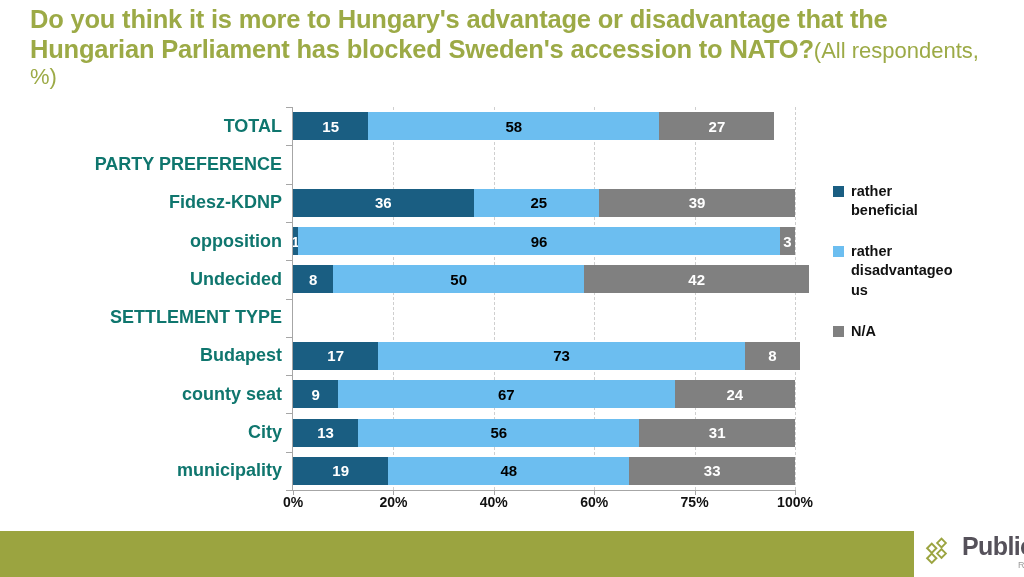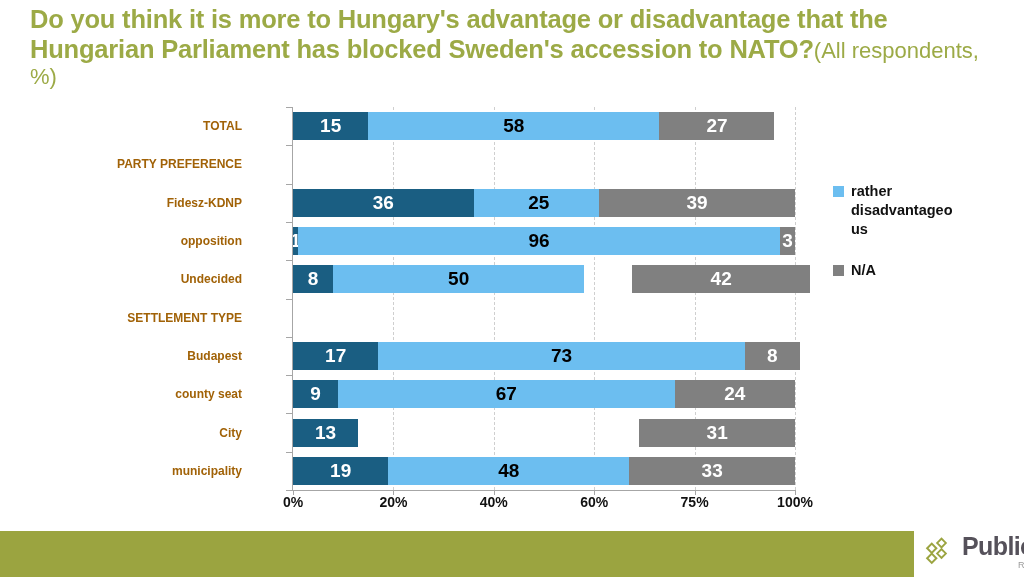--- a/index.html
+++ b/index.html
@@ -47,37 +47,37 @@
     width: 0; height: 383px; border-left: 1px dashed #cfcfcf;
   }
 
   
   .rows { position: absolute; left: 0; top: 107px; width: 1024px; height: 383px; }
   .row {
     position: absolute; left: 0; width: 1024px;
     height: 38.3px;
   }
   .row-label {
-    position: absolute; right: 782px; 
+    position: absolute; right: 742px; 
     top: 0; height: 38.3px;
     display: flex; align-items: center; justify-content: flex-end;
-    font-size: 12px; font-weight: bold; color: #a16207;
+    font-size: 18px; font-weight: bold; color: #0f766e;
     white-space: nowrap;
   }
   .tick-mark {
     position: absolute; left: 286px; width: 6px; height: 1px; background: #a6a6a6;
   }
   .bars {
     position: absolute; left: 293px; top: 5px;
     height: 28px; width: 502px;
   }
   .seg {
     position: absolute; top: 0; height: 28px;
     display: flex; align-items: center; justify-content: center;
-    font-size: 19px; font-weight: bold;
+    font-size: 15px; font-weight: bold;
     overflow: hidden;
   }
   .seg.s0 { background: #1A5E82; color: #ffffff; }
   .seg.s1 { background: #6CBEF0; color: #000000; }
   .seg.s2 { background: #808080; color: #ffffff; }
 
   
   .xaxis { position: absolute; left: 0; top: 494px; width: 1024px; height: 24px; }
   .xtick {
     position: absolute; top: 0;
@@ -174,21 +174,21 @@
             <div class="seg s1" style="left: 5.02px; width: 481.92px;">96</div>
             <div class="seg s2" style="left: 486.94px; width: 15.06px;">3</div>
           </div>
         </div>
         <div class="row" style="top: 153.2px; height: 38.3px;">
           <div class="row-label" style="height: 38.3px;">Undecided</div>
           <div class="tick-mark" style="top: 0px;"></div>
           <div class="bars" style="top: 5.15px;">
             <div class="seg s0" style="left: 0px; width: 40.16px;">8</div>
             <div class="seg s1" style="left: 40.16px; width: 251px;">50</div>
-            <div class="seg s2" style="left: 291.16px; width: 178px; margin-left: 48px;">42</div>
+            <div class="seg s2" style="left: 291.16px; width: 225px;">42</div>
           </div>
         </div>
         <div class="row" style="top: 191.5px; height: 38.3px;">
           <div class="row-label" style="height: 38.3px;">SETTLEMENT TYPE</div>
           <div class="tick-mark" style="top: 0px;"></div>
         </div>
         <div class="row" style="top: 229.8px; height: 38.3px;">
           <div class="row-label" style="height: 38.3px;">Budapest</div>
           <div class="tick-mark" style="top: 0px;"></div>
           <div class="bars" style="top: 5.15px;">
@@ -204,20 +204,21 @@
             <div class="seg s0" style="left: 0px; width: 45.18px;">9</div>
             <div class="seg s1" style="left: 45.18px; width: 336.34px;">67</div>
             <div class="seg s2" style="left: 381.52px; width: 120.48px;">24</div>
           </div>
         </div>
         <div class="row" style="top: 306.4px; height: 38.3px;">
           <div class="row-label" style="height: 38.3px;">City</div>
           <div class="tick-mark" style="top: 0px;"></div>
           <div class="bars" style="top: 5.15px;">
             <div class="seg s0" style="left: 0px; width: 65.26px;">13</div>
+            <div class="seg s1" style="left: 65.26px; width: 281.12px;">56</div>
             <div class="seg s2" style="left: 346.38px; width: 155.62px;">31</div>
           </div>
         </div>
         <div class="row" style="top: 344.7px; height: 38.3px;">
           <div class="row-label" style="height: 38.3px;">municipality</div>
           <div class="tick-mark" style="top: 0px;"></div>
           <div class="bars" style="top: 5.15px;">
             <div class="seg s0" style="left: 0px; width: 95.38px;">19</div>
             <div class="seg s1" style="left: 95.38px; width: 240.96px;">48</div>
             <div class="seg s2" style="left: 336.34px; width: 165.66px;">33</div>
@@ -235,20 +236,24 @@
       </div>
   <div class="xtick-mark" style="left: 293px;"></div>
       <div class="xtick-mark" style="left: 393.4px;"></div>
       <div class="xtick-mark" style="left: 493.8px;"></div>
       <div class="xtick-mark" style="left: 594.2px;"></div>
       <div class="xtick-mark" style="left: 694.6px;"></div>
       <div class="xtick-mark" style="left: 795px;"></div>
     </div>
 
   <div class="legend" id="legend">
+      <div class="legend-item">
+        <span class="legend-swatch" style="background: rgb(26, 94, 130);"></span>
+        <span class="legend-text">rather beneficial</span>
+      </div>
       <div class="legend-item">
         <span class="legend-swatch" style="background: rgb(108, 190, 240);"></span>
         <span class="legend-text">rather disadvantageous</span>
       </div>
       <div class="legend-item">
         <span class="legend-swatch" style="background: rgb(128, 128, 128);"></span>
         <span class="legend-text">N/A</span>
       </div>
     </div>
 

